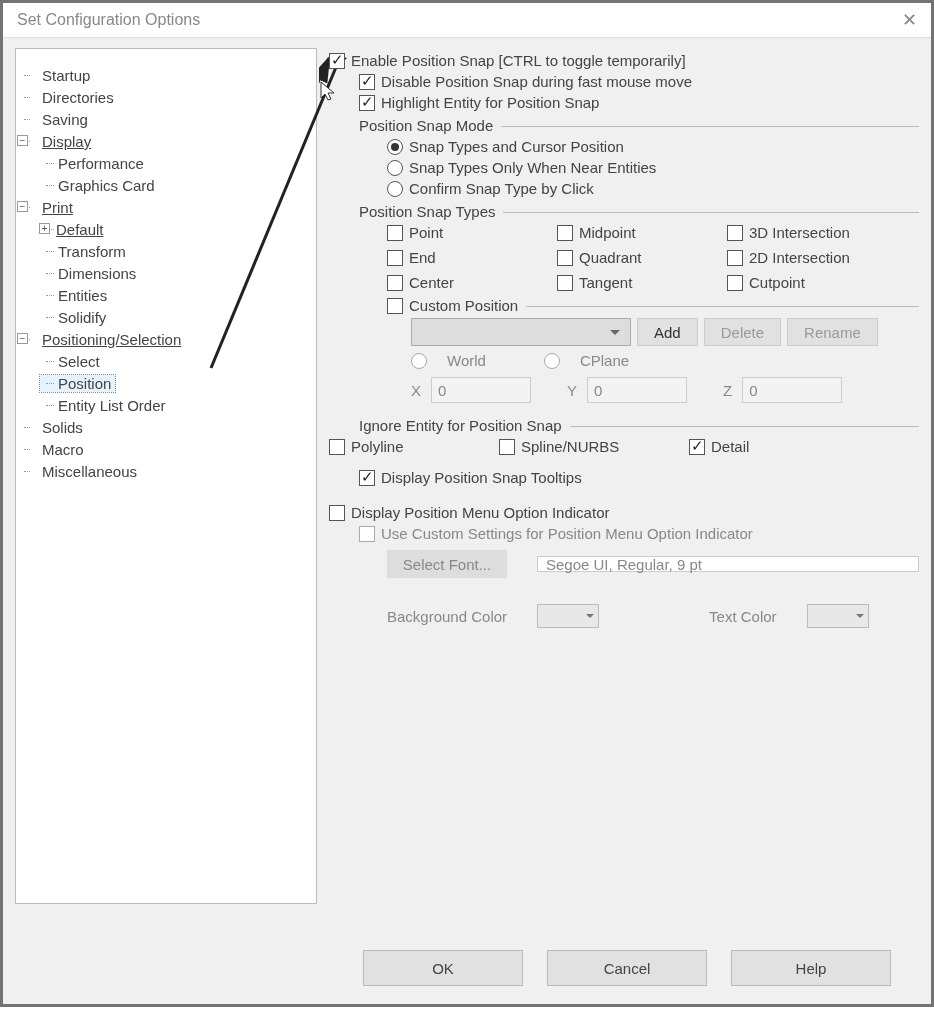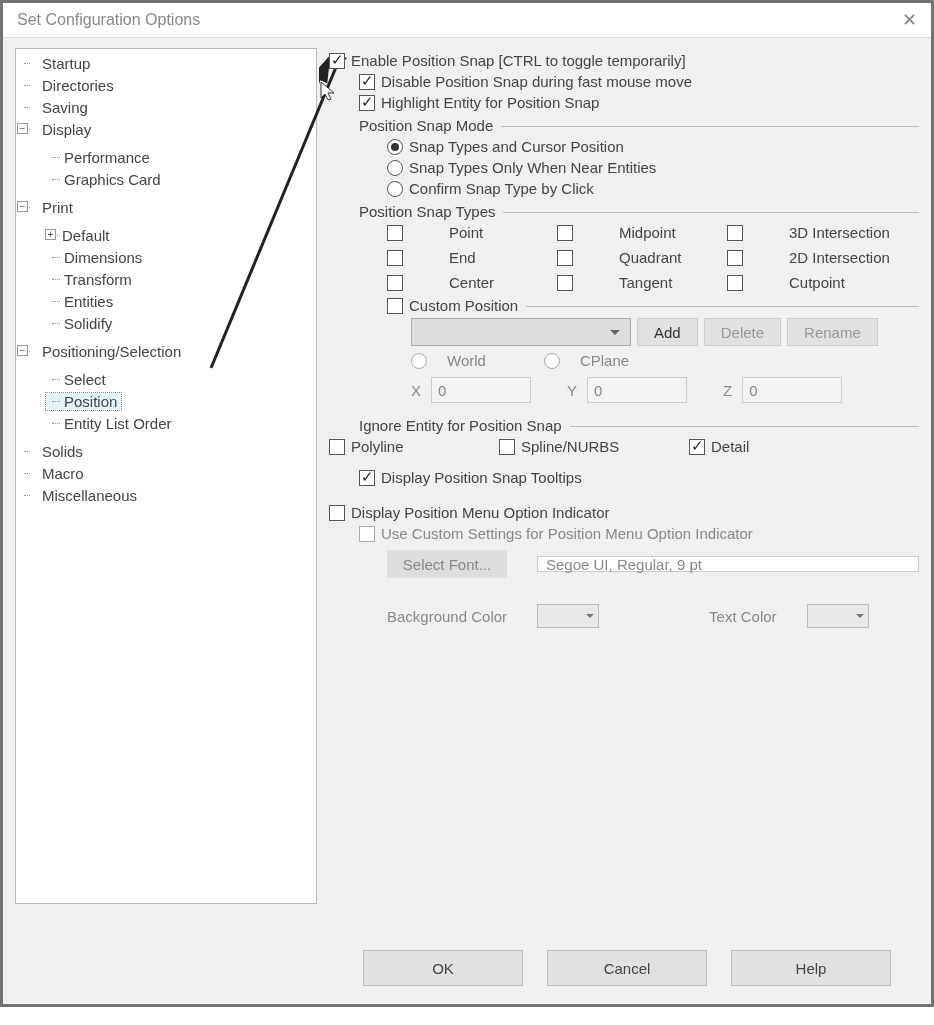--- a/index.html
+++ b/index.html
@@ -30,25 +30,25 @@
     display: flex;
     padding: 10px 12px 12px 12px;
     background: #f0f0f0;
     gap: 12px;
     min-height: 900px;
   }
   .tree-panel {
     width: 316px;
     background: #fff;
     border: 1px solid #bbb;
-    padding: 4px 2px;
+    padding: 16px 2px;
     height: 856px;
   }
   .tree { list-style: none; margin: 0; padding: 0; }
-  .tree ul { list-style: none; margin: 6px; padding-left: 18px; }
+  .tree ul { list-style: none; margin: 0; padding-left: 18px; }
   .tree li { position: relative; line-height: 22px; white-space: nowrap; }
   .tree li::before {
     content: "";
     position: absolute;
     left: 6px; top: 10px;
     width: 8px;
     border-top: 1px dotted #999;
   }
   .tree > li::before { width: 6px; }
   .node-label { padding-left: 18px; cursor: default; }
@@ -58,21 +58,21 @@
     position: absolute;
     left: -1px; top: 4px;
     width: 11px; height: 11px;
     border: 1px solid #999;
     background: #fff;
     font-size: 10px;
     line-height: 9px;
     text-align: center;
     color: #555;
   }
-  .expander + .node-label { padding-left: 16px; }
+  .expander + .node-label { padding-left: 16px; text-decoration: underline; }
   .tree > li > .node-label { padding-left: 18px; margin-left: 2px; }
   .tree > li { padding-left: 4px; }
 
   .main-panel { flex: 1; padding-top: 4px; position: relative; }
   .row { display: flex; align-items: center; margin-bottom: 4px; }
   .chk {
     width: 16px; height: 16px;
     border: 1px solid #555;
     background: #fff;
     margin-right: 6px;
@@ -119,21 +119,21 @@
     margin-left: 8px;
     margin-top: 2px;
   }
   .snap-grid {
     display: grid;
     grid-template-columns: 170px 170px 170px;
     row-gap: 8px;
     margin-left: 58px;
     margin-bottom: 6px;
   }
-  .snap-grid .row { margin-bottom: 0; gap: 40px; }
+  .snap-grid .row { margin-bottom: 0; }
   .custom-inner {
     margin-left: 82px;
     margin-top: 4px;
   }
   .combo {
     display: inline-block;
     width: 220px; height: 28px;
     background: #ddd;
     border: 1px solid #aaa;
     position: relative;
@@ -249,22 +249,22 @@
       <ul class="tree" id="tree-root">
           <li><span class="node-label">Startup</span></li>
           <li><span class="node-label">Directories</span></li>
           <li><span class="node-label">Saving</span></li>
           <li><span class="expander">−</span><span class="node-label">Display</span><ul>
               <li><span class="node-label">Performance</span></li>
               <li><span class="node-label">Graphics Card</span></li>
             </ul></li>
           <li><span class="expander">−</span><span class="node-label">Print</span><ul>
               <li><span class="expander">+</span><span class="node-label">Default</span></li>
+              <li><span class="node-label">Transform</span></li>
               <li><span class="node-label">Dimensions</span></li>
-              <li><span class="node-label">Transform</span></li>
               <li><span class="node-label">Entities</span></li>
               <li><span class="node-label">Solidify</span></li>
             </ul></li>
           <li><span class="expander">−</span><span class="node-label">Positioning/Selection</span><ul>
               <li><span class="node-label">Select</span></li>
               <li><span class="node-label selected">Position</span></li>
               <li><span class="node-label">Entity List Order</span></li>
             </ul></li>
           <li><span class="node-label">Solids</span></li>
           <li><span class="node-label">Macro</span></li>

